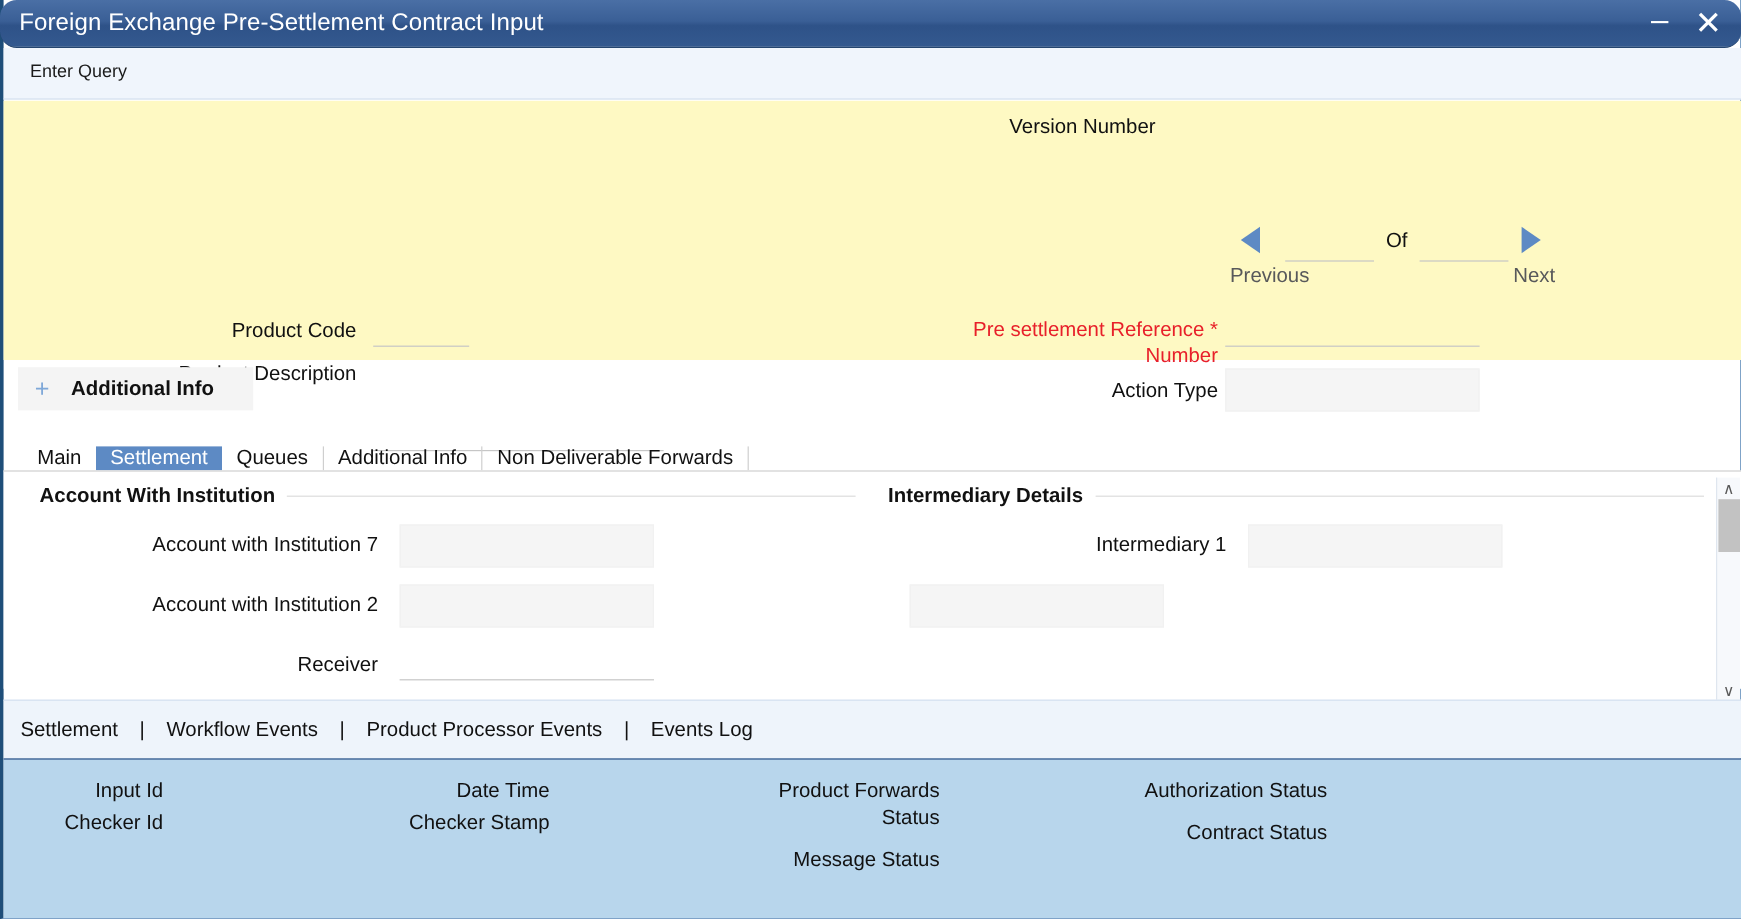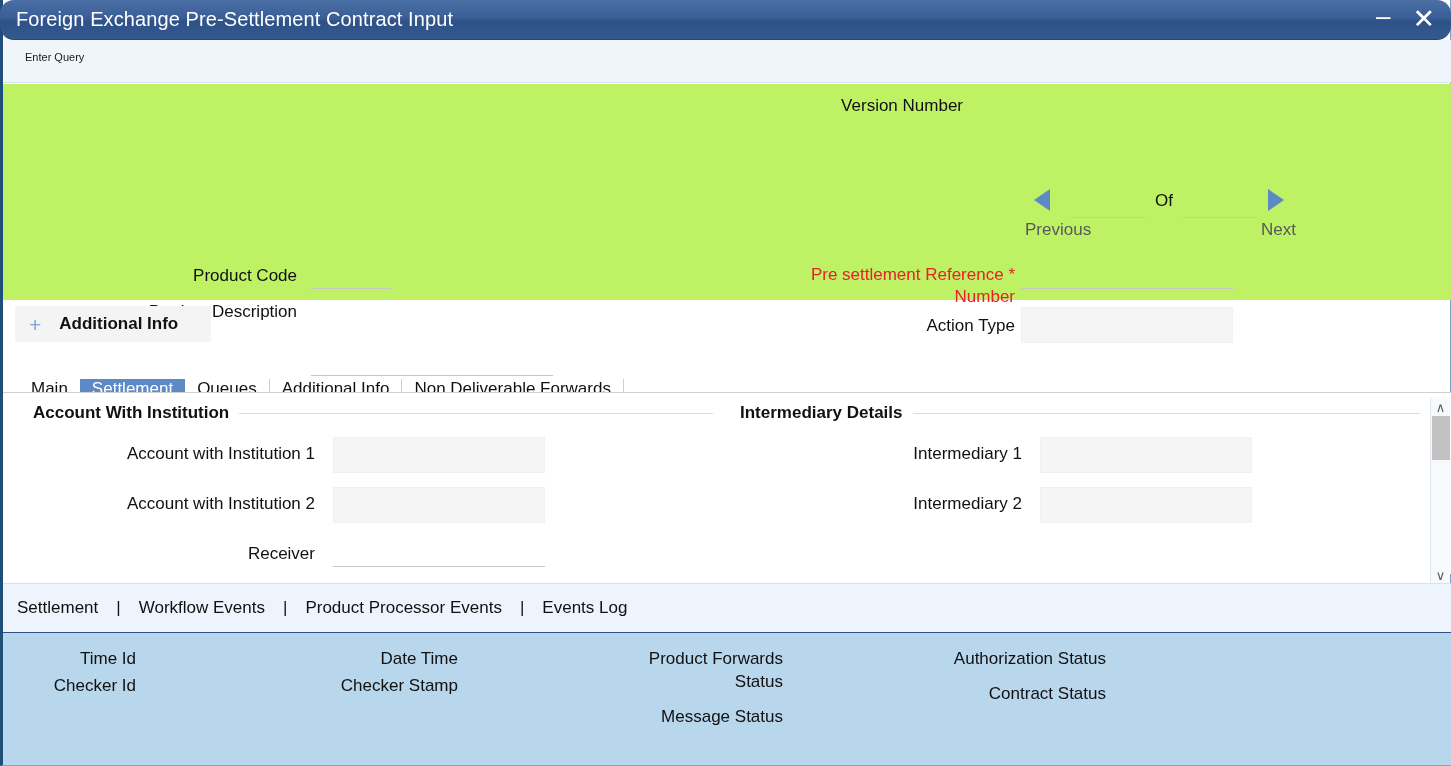--- a/index.html
+++ b/index.html
@@ -43,29 +43,29 @@
 
   
   .querybar {
     position: absolute; left: 0; top: 40px; width: 1448px; height: 43px;
     background: #f0f5fc;
     border-bottom: 1px solid #d4e0ef;
   }
   .enter-query {
     display: inline-block;
     margin: 9px 0 0 16px;
-    font-size: 11px; color: #1a1a1a;
+    font-size: 15px; color: #1a1a1a;
     padding: 2px 6px;
     cursor: pointer;
   }
 
   
   .topform {
     position: absolute; left: 0; top: 84px; width: 1448px; height: 216px;
-    background: #bef264;
+    background: #fef9c3;
   }
 
   .lbl { font-size: 17px; color: #111; text-align: right; white-space: nowrap; }
   .lbl-req { color: #e8202a; }
   .star { color: #e8202a; }
   .version-label { position: absolute; left: 720px; top: 12px; width: 240px; }
   .arrow-left {
     position: absolute; left: 1031px; top: 105px;
     width: 0; height: 0;
     border-top: 11px solid transparent;
@@ -138,21 +138,21 @@
     font-size: 21px; color: #7fa8d8; margin-left: 14px; line-height: 1;
     font-weight: 400;
   }
   .acc-label {
     font-size: 17px; font-weight: bold; color: #111; margin-left: 18px;
   }
 
   
   .tabbar {
     position: absolute; left: 24px; top: 364px; width: 672px; height: 36px;
-    display: flex; align-items: flex-end;
+    display: flex; align-items: center;
     border-bottom: 1px solid #ffffff;
   }
   .tab {
     display: flex; align-items: center; justify-content: center;
     padding: 0 12px; font-size: 17px; color: #111;
     cursor: pointer; white-space: nowrap;
     border-right: 1px solid #cfcfcf;
   }
   .tab:first-child { border-right: none; padding-left: 4px; }
   .tab.active {
@@ -309,21 +309,21 @@
 
   <div class="tabcontent">
 
     <div class="section sec-left">
       <div class="sec-head">
         <span>Account With Institution</span>
         <span class="rule"></span>
       </div>
 
       <div class="field-row">
-        <div class="field-label">Account with Institution 1</div>
+        <div class="field-label">Account with Institution 7</div>
         <input class="field-box" value="" style="">
       </div>
 
       <div class="field-row">
         <div class="field-label">Account with Institution 2</div>
         <input class="field-box" value="" style="">
       </div>
 
       <div class="field-row">
         <div class="field-label">Receiver</div>
@@ -336,21 +336,20 @@
         <span>Intermediary Details</span>
         <span class="rule"></span>
       </div>
 
       <div class="field-row">
         <div class="field-label">Intermediary 1</div>
         <input class="field-box" value="" style="">
       </div>
 
       <div class="field-row">
-        <div class="field-label">Intermediary 2</div>
         <input class="field-box" value="" style="">
       </div>
     </div>
   </div>
 
   <div class="vscroll">
     <div class="sb-arrow">∧</div>
     <div class="sb-track">
       <div class="sb-thumb"></div>
     </div>
@@ -362,21 +361,21 @@
     <span class="sep">|</span>
     <a>Workflow Events</a>
     <span class="sep">|</span>
     <a>Product Processor Events</a>
     <span class="sep">|</span>
     <a>Events Log</a>
   </div>
 
   <div class="footer">
     <div class="f-col fc-1">
-      <div class="f-lbl">Time Id</div>
+      <div class="f-lbl">Input Id</div>
       <div class="f-lbl f-gap-1">Checker Id</div>
     </div>
     <div class="f-col fc-2">
       <div class="f-lbl">Date Time</div>
       <div class="f-lbl f-gap-1">Checker Stamp</div>
     </div>
     <div class="f-col fc-3">
       <div class="f-lbl">Product Forwards Status</div>
       <div class="f-lbl f-gap-2">Message Status</div>
     </div>

